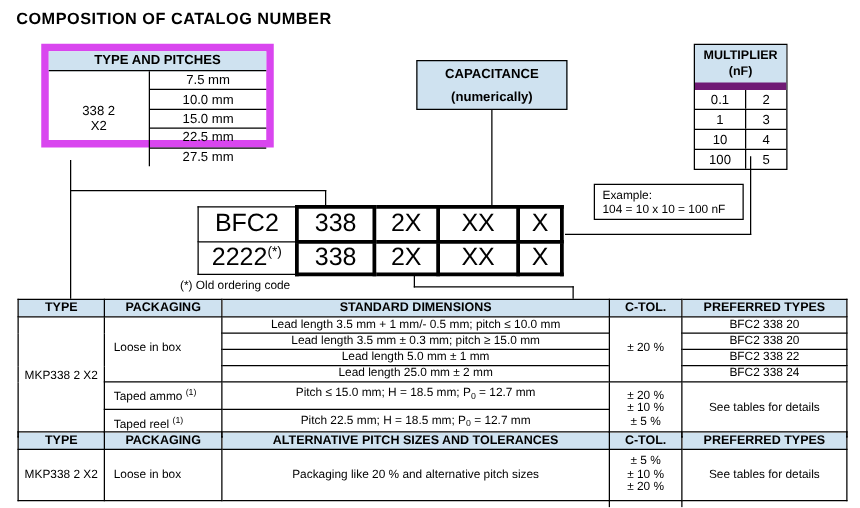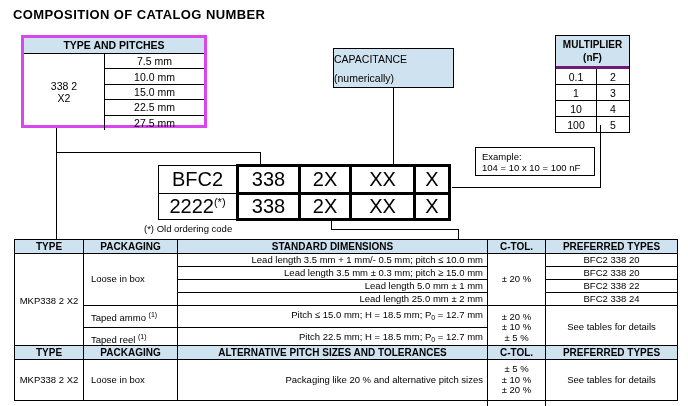--- a/index.html
+++ b/index.html
@@ -6,34 +6,34 @@
   .page {
     position:relative; width:688px; height:406px; background:#ffffff;
     font-family:"Liberation Sans", sans-serif; color:#000; overflow:hidden;
   }
   .title { position:absolute; left:13px; top:7px; font-size:13px; font-weight:bold; letter-spacing:.4px; }
 
   
   .ln { position:absolute; background:#000; }
 
   
-  .tp-box { position:absolute; left:21px; top:35px; width:186px; height:93px; border:3px solid #d946ef; box-sizing:border-box; }
+  .tp-box { position:absolute; left:33px; top:35px; width:186px; height:83px; border:6px solid #d946ef; box-sizing:border-box; }
   .tp-header { height:15px; line-height:15px; text-align:center; font-weight:bold; font-size:10.5px; background:#cfe2f0; border-bottom:1px solid #000; }
   .tp-body { display:flex; height:76px; }
   .tp-type { width:81px; border-right:1px solid #000; box-sizing:border-box; display:flex; flex-direction:column; justify-content:center; align-items:center; font-size:10.5px; }
   .tp-pitches { flex:1; display:flex; flex-direction:column; }
   .tp-pitch { flex:1; display:flex; align-items:center; justify-content:center; font-size:10.5px; border-bottom:1px solid #000; }
   .tp-pitch:last-child { border-bottom:none; }
 
   
-  .cap-box { position:absolute; left:333px; top:48px; width:121px; height:40px; border:1px solid #000; box-sizing:border-box; background:#cfe2f0; display:flex; flex-direction:column; justify-content:center; gap:7px; font-weight:normal; font-size:10.5px; }
+  .cap-box { position:absolute; left:333px; top:48px; width:121px; height:40px; border:1px solid #000; box-sizing:border-box; background:#cfe2f0; display:flex; flex-direction:column; justify-content:center; align-items:center; gap:7px; font-weight:bold; font-size:10.5px; }
 
   
   .mult-box { position:absolute; left:555px; top:35px; width:75px; border:1px solid #000; box-sizing:border-box; }
-  .mult-header { background:#cfe2f0; border-bottom:3px solid #701a75; text-align:center; font-weight:bold; font-size:10px; line-height:13px; padding:2px 0; }
+  .mult-header { background:#cfe2f0; border-bottom:6px solid #701a75; text-align:center; font-weight:bold; font-size:10px; line-height:13px; padding:2px 0; }
   .mult-row { display:flex; height:15px; border-bottom:1px solid #000; font-size:10.5px; }
   .mult-row:last-child { border-bottom:none; }
   .mult-v { width:41px; border-right:1px solid #000; box-sizing:border-box; display:flex; align-items:center; justify-content:center; }
   .mult-c { flex:1; display:flex; align-items:center; justify-content:center; }
 
   
   .catalog { position:absolute; left:158px; top:164px; border-collapse:collapse; }
   .catalog td { border:3px solid #000; text-align:center; vertical-align:middle; font-size:20px; padding:0; }
   .catalog td.thin { border-width:1px; }
   .catalog tr.r1 td { height:25px; }
@@ -44,21 +44,21 @@
   
   .example-box { position:absolute; left:475px; top:147px; width:120px; height:29px; border:1px solid #000; box-sizing:border-box; background:#fff; font-size:9.5px; display:flex; flex-direction:column; justify-content:flex-start; padding:3px 0 3px 6px; }
 
   
   .data { position:absolute; border-collapse:collapse; table-layout:fixed; width:663px; left:14px; }
   .data th, .data td { border:1px solid #000; padding:0 4px; overflow:hidden; white-space:nowrap; }
   .data th { background:#cfe2f0; font-size:10px; font-weight:bold; height:13px; text-align:center; padding:0 2px; }
   .data td { font-size:9.5px; line-height:10.5px; }
   .data tr.slim td { height:12px; }
   .data tr.tall td { height:21px; }
-  .data td.dim { text-align:right;margin-left:12px; }
+  .data td.dim { text-align:center;margin-left:12px; }
   .data td.ctr { text-align:center; }
   .data td.pack { text-align:left; padding-left:7px; }
   .data sup { font-size:7px; vertical-align:4px; }
   .data sub { font-size:7px; vertical-align:-2px; }
   .t1 { top:239px; }
   .t2 { top:345px; }
   .t2 td { height:40px; }
 </style>
 </head>
 <body>

